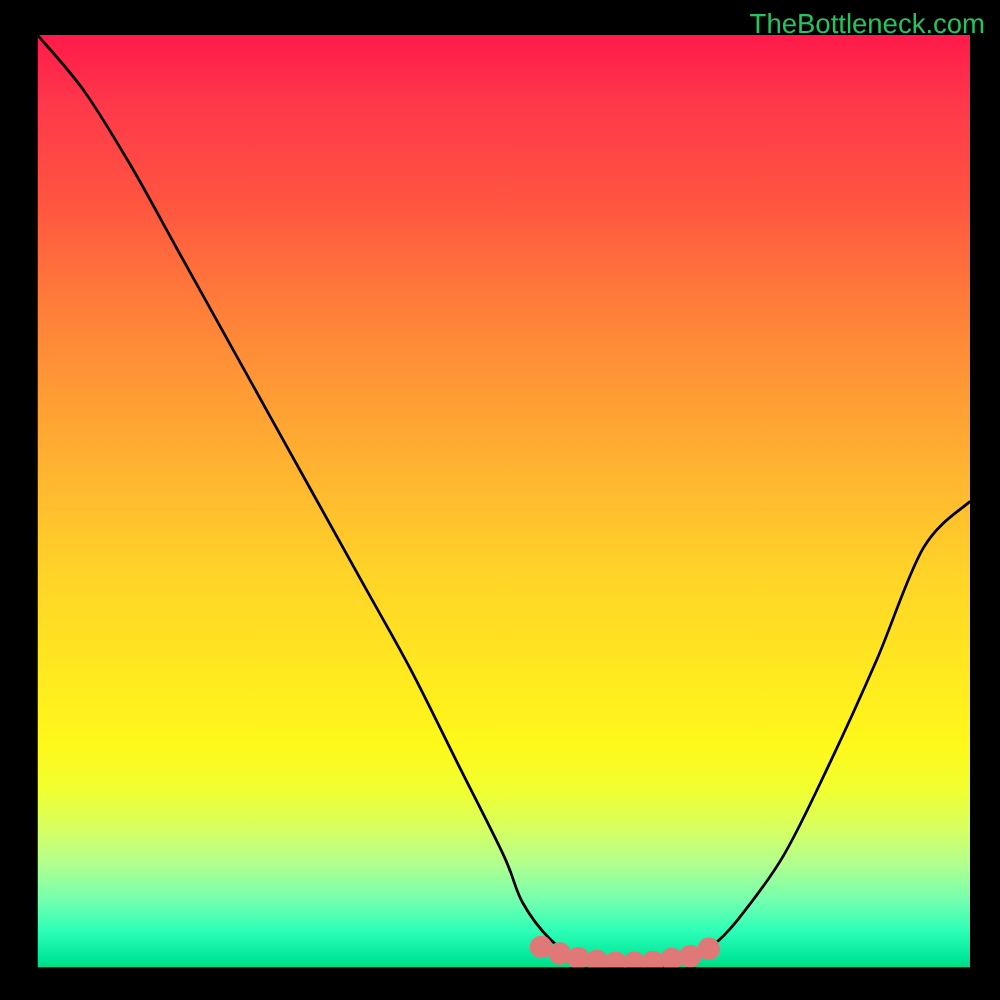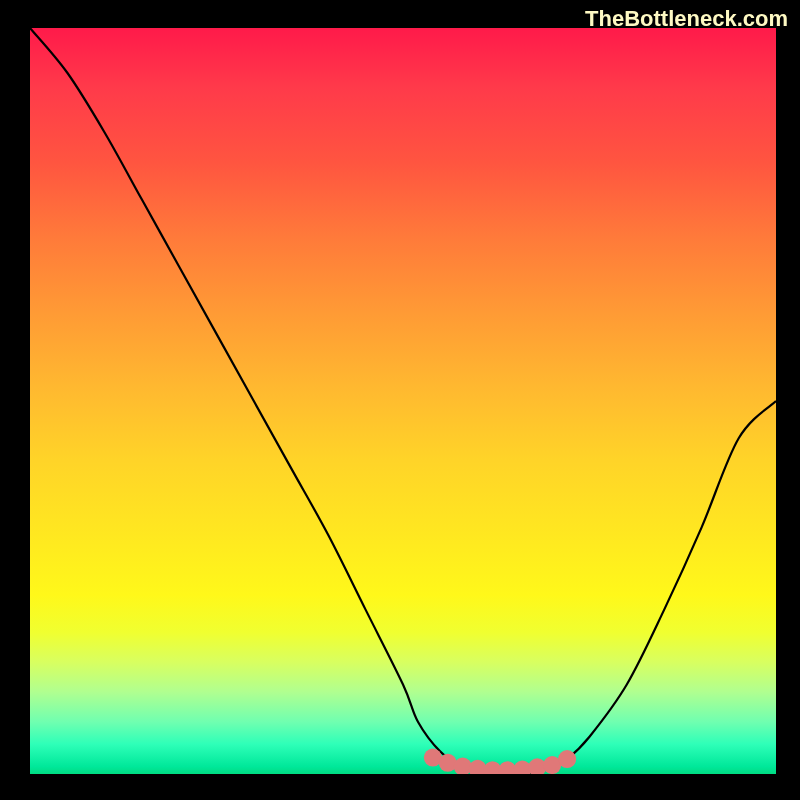--- a/index.html
+++ b/index.html
@@ -8,23 +8,23 @@
     width: 800px;
     height: 800px;
     background: #000000;
     position: relative;
     font-family: Arial, sans-serif;
   }
   .watermark {
     position: absolute;
     top: 6px;
     right: 12px;
-    color: #fef9c3;
+    color: #22c55e;
     font-size: 22px;
-    font-weight: 700;
+    font-weight: 400;
     z-index: 10;
   }
   .plot-area {
     position: absolute;
     left: 30px;
     top: 28px;
     width: 746px;
     height: 746px;
     overflow: hidden;
   }

